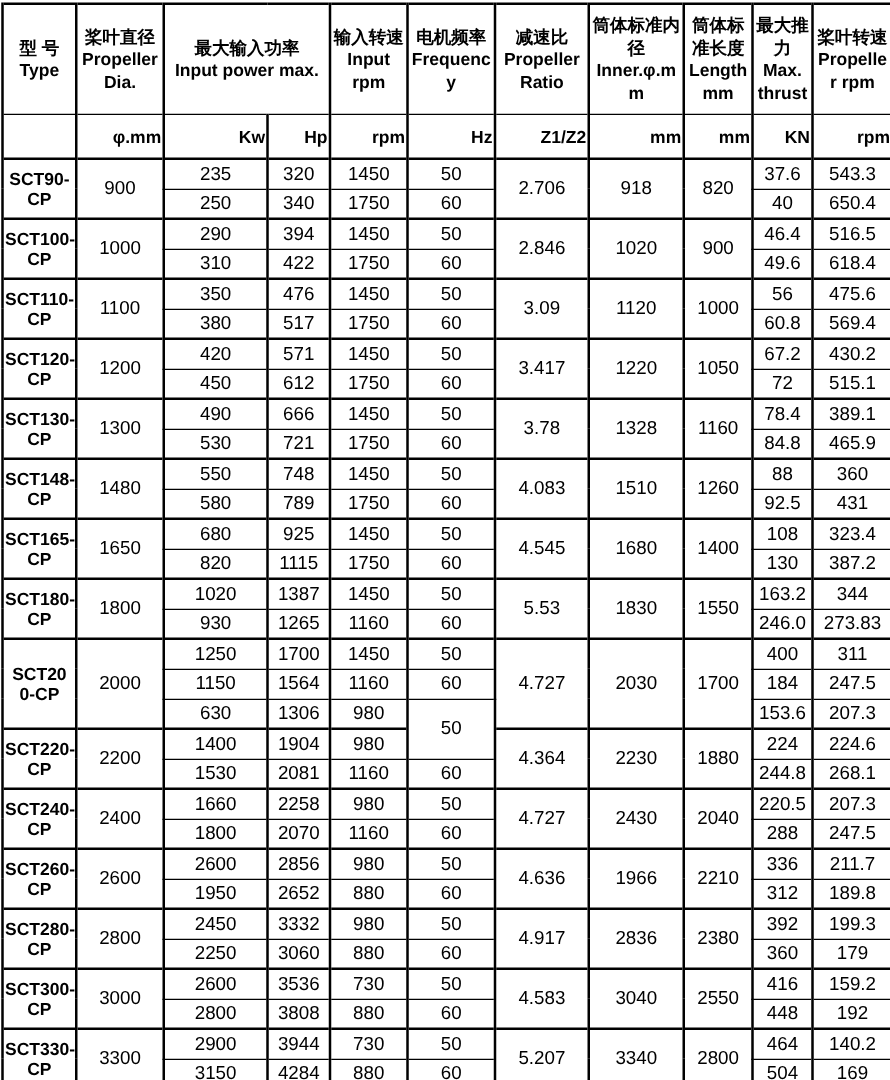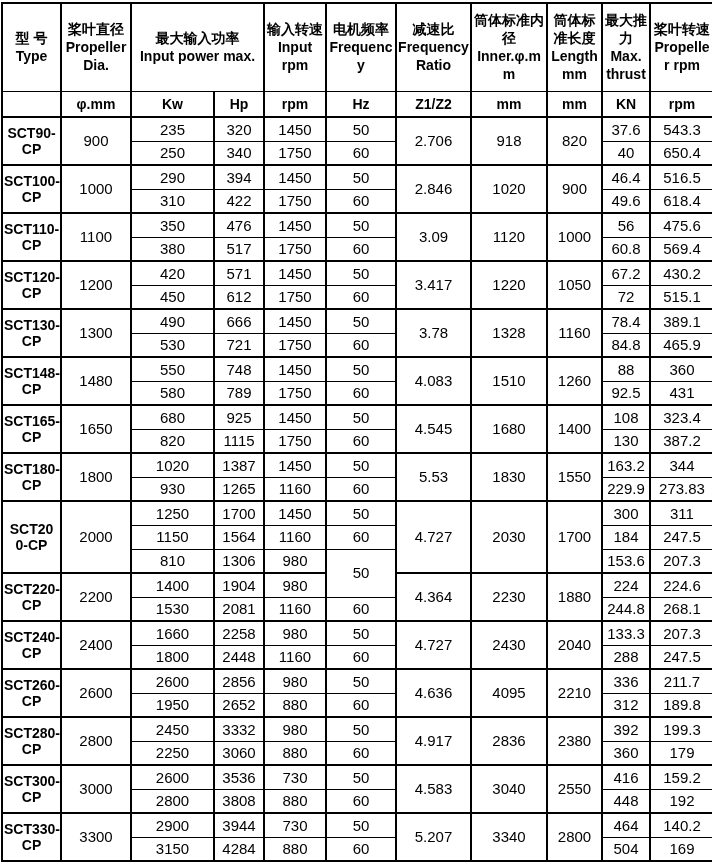--- a/index.html
+++ b/index.html
@@ -26,21 +26,21 @@
     padding: 0 1px;
     overflow: hidden;
   }
   thead th {
     font-weight: bold;
     font-size: 14px;
     line-height: 1.3;
     overflow-wrap: break-word;
   }
   thead tr.row-main th { height: 88px; }
-  thead tr.row-units th { height: 26px; border-bottom-width: 1px; }
+  thead tr.row-units th { height: 36px; border-bottom-width: 1px; text-align: right; }
   tbody td {
     font-size: 15px;
     font-weight: normal;
     height: 24px;
     line-height: 1.15;
   }
   tbody td.model {
     font-weight: bold;
     font-size: 14px;
   }
@@ -81,21 +81,21 @@
       <th>
         <div>输入转速</div>
         <div>Input rpm</div>
       </th>
       <th>
         <div>电机频率</div>
         <div>Frequency</div>
       </th>
       <th>
         <div>减速比</div>
-        <div>Frequency Ratio</div>
+        <div>Propeller Ratio</div>
       </th>
       <th>
         <div>筒体标准内径</div>
         <div>Inner.φ.mm</div>
       </th>
       <th>
         <div>筒体标准长度</div>
         <div>Length mm</div>
       </th>
       <th>
@@ -304,49 +304,49 @@
         <td rowspan="2">1830</td>
         <td rowspan="2">1550</td>
         <td>163.2</td>
         <td>344</td>
       </tr>
       <tr>
         <td>930</td>
         <td>1265</td>
         <td>1160</td>
         <td>60</td>
-        <td>229.9</td>
+        <td>246.0</td>
         <td>273.83</td>
       </tr>
       <tr class="group-start">
         <td class="model" rowspan="3">
           <div>SCT20</div>
           <div>0-CP</div>
         </td>
         <td rowspan="3">2000</td>
         <td>1250</td>
         <td>1700</td>
         <td>1450</td>
         <td>50</td>
         <td rowspan="3">4.727</td>
         <td rowspan="3">2030</td>
         <td rowspan="3">1700</td>
-        <td>300</td>
+        <td>400</td>
         <td>311</td>
       </tr>
       <tr>
         <td>1150</td>
         <td>1564</td>
         <td>1160</td>
         <td>60</td>
         <td>184</td>
         <td>247.5</td>
       </tr>
       <tr>
-        <td>810</td>
+        <td>630</td>
         <td>1306</td>
         <td>980</td>
         <td rowspan="2">50</td>
         <td>153.6</td>
         <td>207.3</td>
       </tr>
       <tr class="group-start">
         <td class="model" rowspan="2">
           <div>SCT220-</div>
           <div>CP</div>
@@ -375,43 +375,43 @@
           <div>CP</div>
         </td>
         <td rowspan="2">2400</td>
         <td>1660</td>
         <td>2258</td>
         <td>980</td>
         <td>50</td>
         <td rowspan="2">4.727</td>
         <td rowspan="2">2430</td>
         <td rowspan="2">2040</td>
-        <td>133.3</td>
+        <td>220.5</td>
         <td>207.3</td>
       </tr>
       <tr>
         <td>1800</td>
-        <td>2448</td>
+        <td>2070</td>
         <td>1160</td>
         <td>60</td>
         <td>288</td>
         <td>247.5</td>
       </tr>
       <tr class="group-start">
         <td class="model" rowspan="2">
           <div>SCT260-</div>
           <div>CP</div>
         </td>
         <td rowspan="2">2600</td>
         <td>2600</td>
         <td>2856</td>
         <td>980</td>
         <td>50</td>
         <td rowspan="2">4.636</td>
-        <td rowspan="2">4095</td>
+        <td rowspan="2">1966</td>
         <td rowspan="2">2210</td>
         <td>336</td>
         <td>211.7</td>
       </tr>
       <tr>
         <td>1950</td>
         <td>2652</td>
         <td>880</td>
         <td>60</td>
         <td>312</td>

